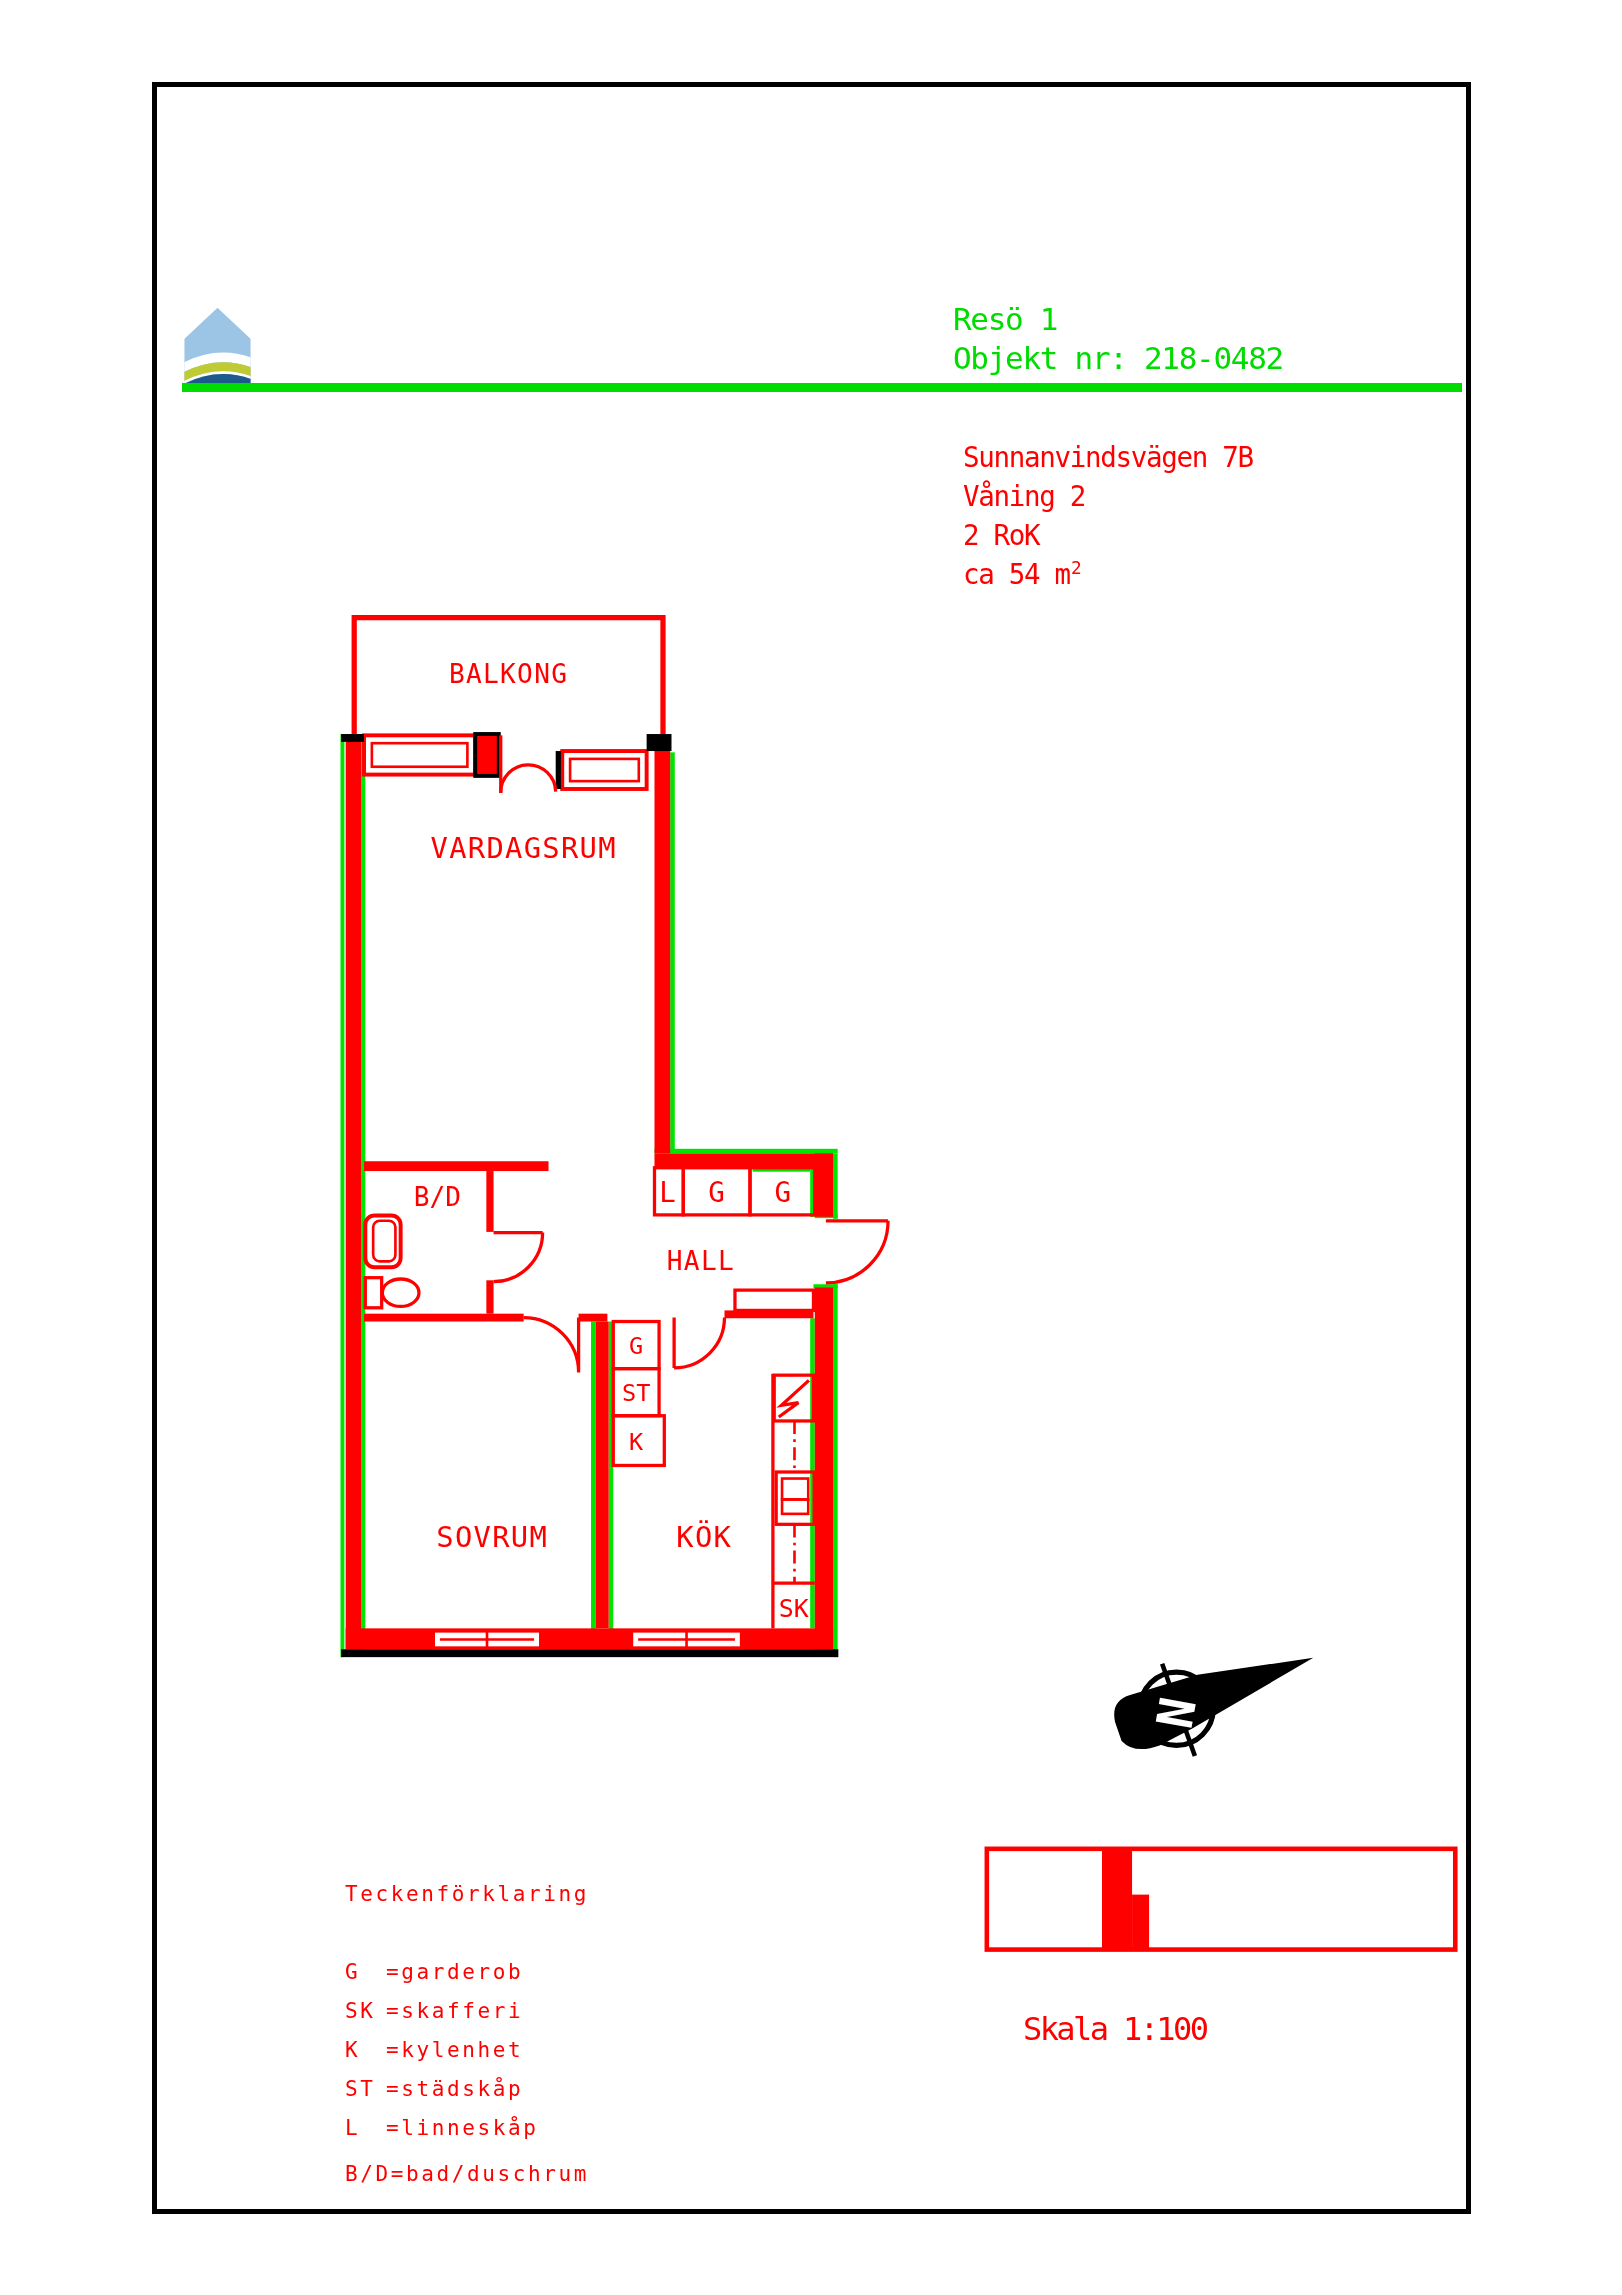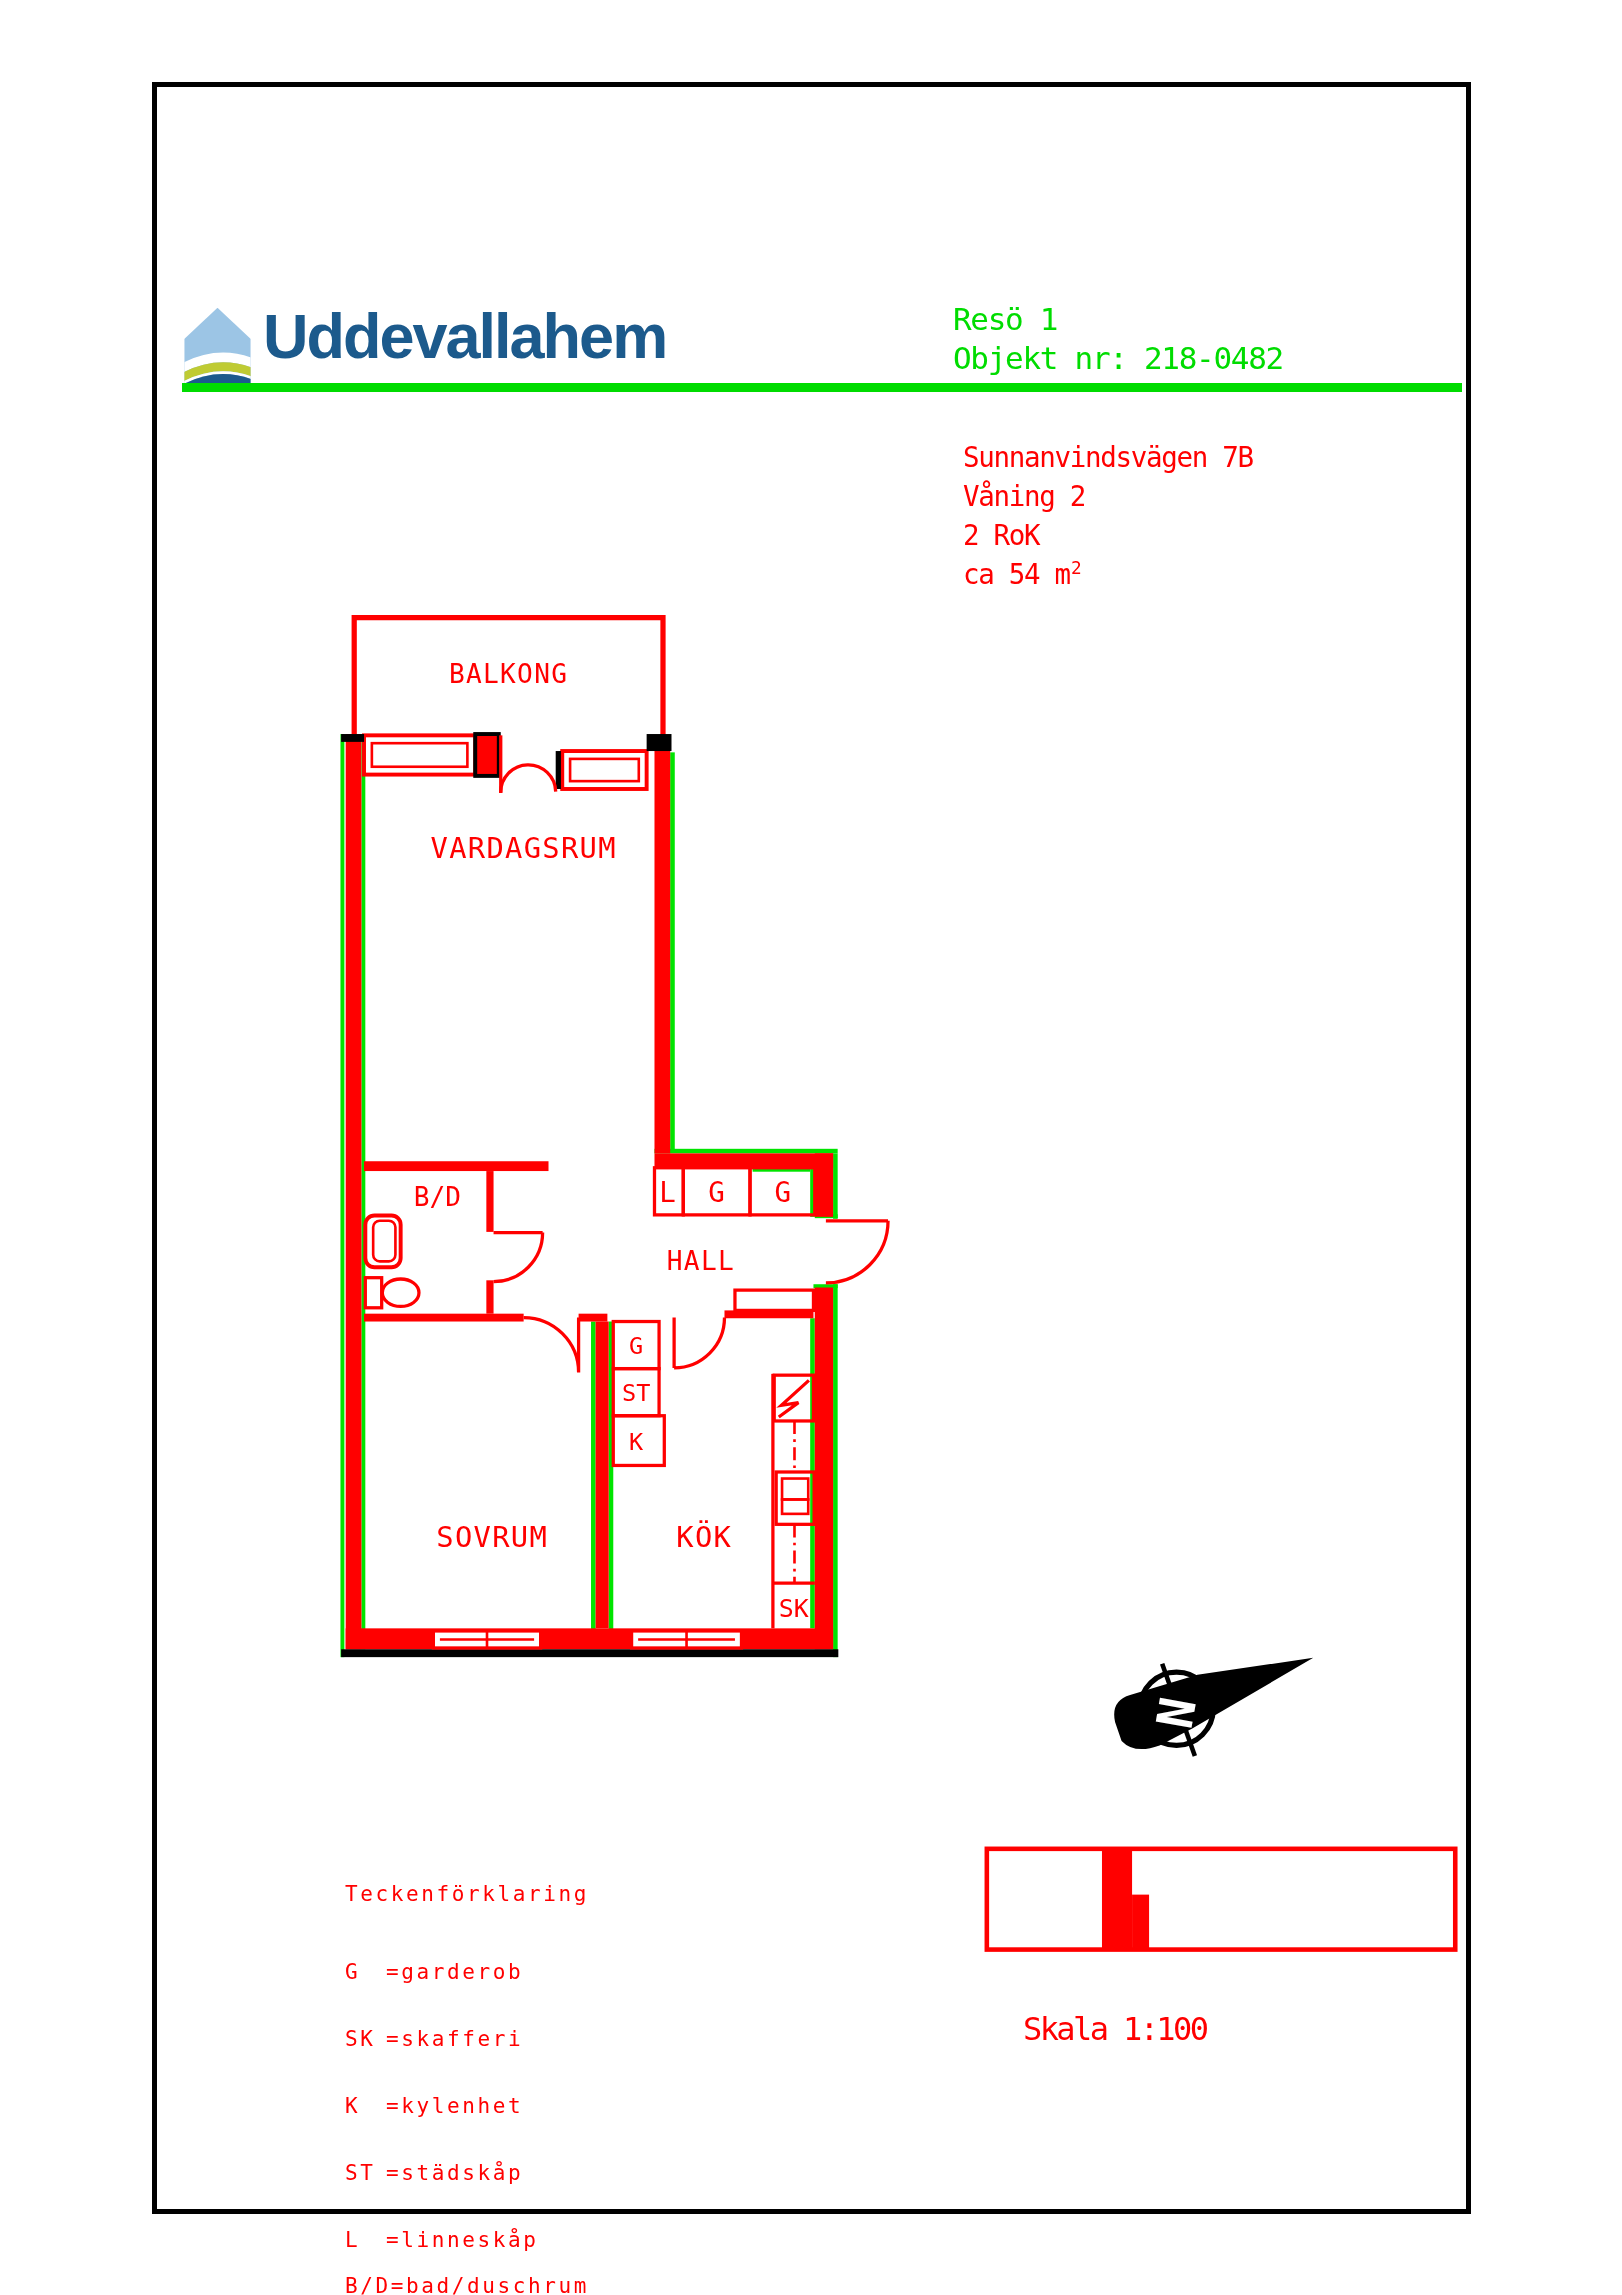--- a/index.html
+++ b/index.html
@@ -10,21 +10,21 @@
   #brand{left:263px;top:300px;font-family:"Liberation Sans",sans-serif;font-weight:bold;
          font-size:63px;line-height:72px;letter-spacing:-2px;color:#1C5A8C;}
   #green-rule{left:182px;top:383px;width:1280px;height:9.2px;background:#00DC00;}
   .objtxt{color:#00DC00;font-size:31px;line-height:37px;letter-spacing:-1.3px;white-space:pre;}
   #obj1{left:953px;top:301px;}
   #obj2{left:953px;top:340px;}
   #addr{left:955px;top:438px;color:#FF0000;font-size:27.5px;line-height:39px;letter-spacing:-1.3px;margin-left:8px;}
   #addr .sup{font-size:17.7px;position:relative;top:-10.5px;left:1.3px;}
   #legend{left:345px;top:1882px;color:#FF0000;font-size:21px;letter-spacing:2.6px;}
   #legend .legend-title{margin-bottom:47px;}
-  #legend .legend-row{height:39px;line-height:39px;white-space:nowrap;margin-top:28px;}
+  #legend .legend-row{height:39px;line-height:39px;white-space:nowrap;}
   #legend .lk{display:inline-block;min-width:41px;}
   #legend .mt{margin-top:6.5px;}
   #skala{left:1023px;top:2010px;color:#FF0000;font-size:32px;letter-spacing:-2.6px;}
   svg text{font-family:"DejaVu Sans Mono",monospace;}
   .rlabel{fill:#FF0000;}
 </style>
 </head>
 <body>
 
 <div id="page">
@@ -38,21 +38,20 @@
         </clipPath>
       </defs>
     <g clip-path="url(#houseclip)">
       <rect x="0" y="0" width="112" height="124" fill="#9CC5E5"></rect>
       <path d="M0,90 Q56,60 112,82 L112,97 Q56,75 0,105 Z" fill="#ffffff"></path>
       <path d="M0,105 Q56,75 112,97 L112,111 Q56,89 0,119 Z" fill="#BFCB33"></path>
       <path d="M0,119 Q56,89 112,111 L112,115 Q56,93 0,123 Z" fill="#ffffff"></path>
       <path d="M0,123 Q56,93 112,115 L112,140 L0,140 Z" fill="#1C5A8C"></path>
     </g>
   </svg>
-  <div class="abs" id="brand">Uddevallahem</div>
   <div class="abs" id="green-rule"></div>
 
   <div class="abs objtxt" id="obj1">Resö 1</div>
   <div class="abs objtxt" id="obj2">Objekt nr: 218-0482</div>
 
   <div class="abs" id="addr">
     <div>Sunnanvindsvägen 7B</div>
     <div>Våning 2</div>
     <div>2 RoK</div>
     <div><span>ca 54 m</span><span class="sup">2</span></div>

